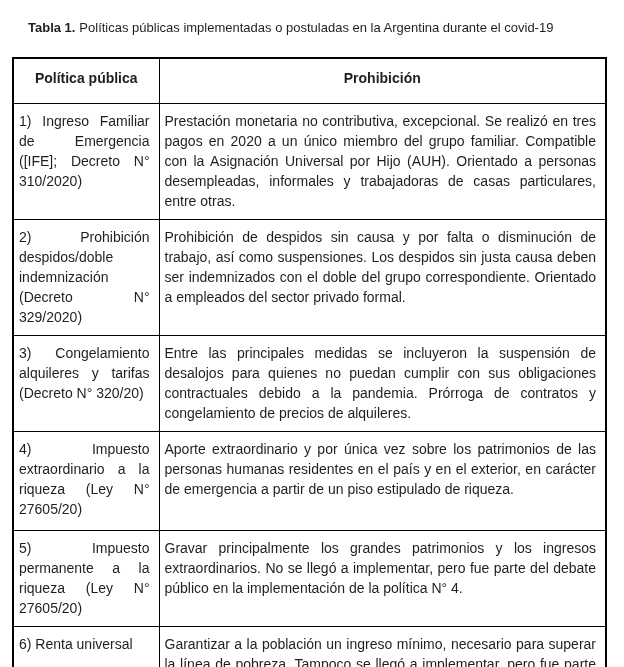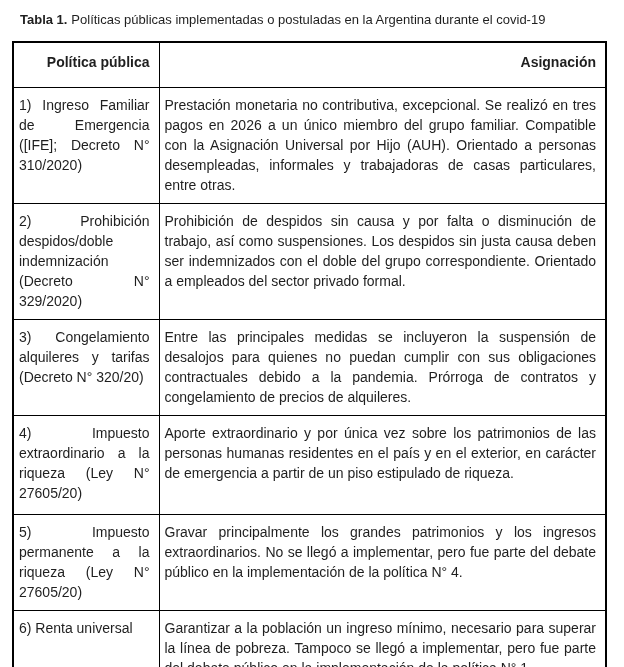--- a/index.html
+++ b/index.html
@@ -14,21 +14,21 @@
     color: #1f1f1f;
     -webkit-font-smoothing: antialiased;
   }
   .page {
     position: relative;
     width: 624px;
     height: 667px;
     overflow: hidden;
   }
   .caption {
-    margin: 8px;
+    margin: 16px;
     padding: 4px 24px 5px 12px;
     font-size: 13px;
     line-height: 16px;
     white-space: nowrap;
   }
   .caption .caption-label {
     font-weight: bold;
     margin-right: 0.3em;
   }
   table.policy-table {
@@ -45,21 +45,21 @@
     border: 1px solid #000000;
     vertical-align: top;
     padding: 7px 9px 8px 5px;
     font-size: 14px;
     line-height: 20px;
     text-align: justify;
   }
   table.policy-table th {
     font-size: 14px;
     font-weight: bold;
-    text-align: right;
+    text-align: center;
     padding: 9px 9px 15px 9px;
   }
   
   tr[data-name="header-row"]      { height: 41px; }
   tr[data-name="table-row-1"] td  { height: 100px; }
   tr[data-name="table-row-2"] td  { height: 95px; }
   tr[data-name="table-row-3"] td  { height: 75px; }
   tr[data-name="table-row-4"] td  { height: 83px; }
   tr[data-name="table-row-5"] td  { height: 72px; }
   tr[data-name="table-row-6"] td  { height: 70px; }
@@ -74,27 +74,27 @@
   </p>
 
   <table class="policy-table" data-name="policies-table">
     <colgroup>
       <col class="col-policy">
       <col class="col-desc">
     </colgroup>
     <thead>
       <tr data-name="header-row">
         <th data-name="column-header-policy">Política pública</th>
-        <th data-name="column-header-description">Asignación</th>
+        <th data-name="column-header-description">Prohibición</th>
       </tr>
     </thead>
     <tbody>
       <tr data-name="table-row-1">
         <td data-name="policy-cell">1) Ingreso Familiar de Emergencia ([IFE]; Decreto N° 310/2020)</td>
-        <td data-name="description-cell">Prestación monetaria no contributiva, excepcional. Se realizó en tres pagos en 2026 a un único miembro del grupo familiar. Compatible con la Asignación Universal por Hijo (AUH). Orientado a personas desempleadas, informales y trabajadoras de casas particulares, entre otras.</td>
+        <td data-name="description-cell">Prestación monetaria no contributiva, excepcional. Se realizó en tres pagos en 2020 a un único miembro del grupo familiar. Compatible con la Asignación Universal por Hijo (AUH). Orientado a personas desempleadas, informales y trabajadoras de casas particulares, entre otras.</td>
       </tr>
       <tr data-name="table-row-2">
         <td data-name="policy-cell">2) Prohibición despidos/doble indemnización (Decreto N° 329/2020)</td>
         <td data-name="description-cell">Prohibición de despidos sin causa y por falta o disminución de trabajo, así como suspensiones. Los despidos sin justa causa deben ser indemnizados con el doble del grupo correspondiente. Orientado a empleados del sector privado formal.</td>
       </tr>
       <tr data-name="table-row-3">
         <td data-name="policy-cell">3) Congelamiento alquileres y tarifas (Decreto N° 320/20)</td>
         <td data-name="description-cell">Entre las principales medidas se incluyeron la suspensión de desalojos para quienes no puedan cumplir con sus obligaciones contractuales debido a la pandemia. Prórroga de contratos y congelamiento de precios de alquileres.</td>
       </tr>
       <tr data-name="table-row-4">

